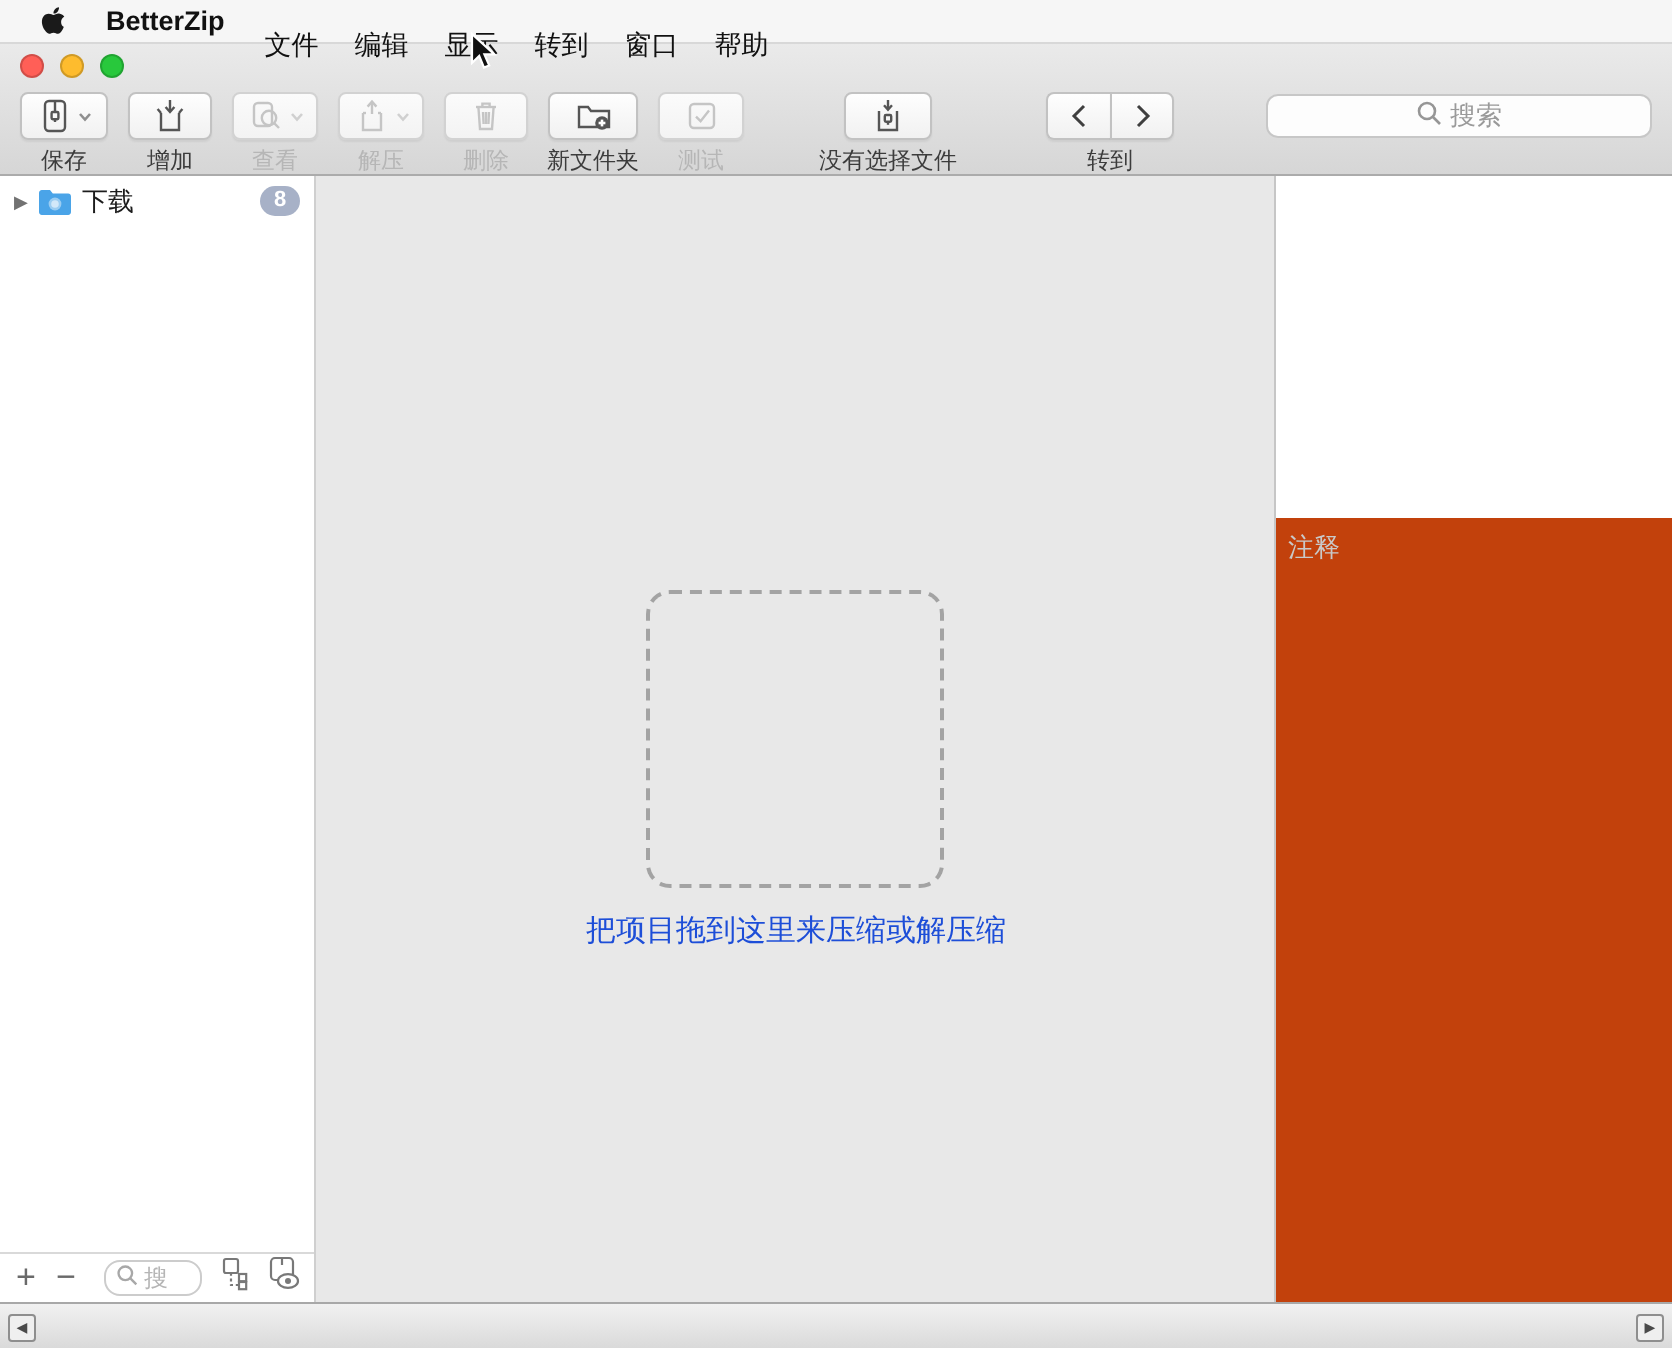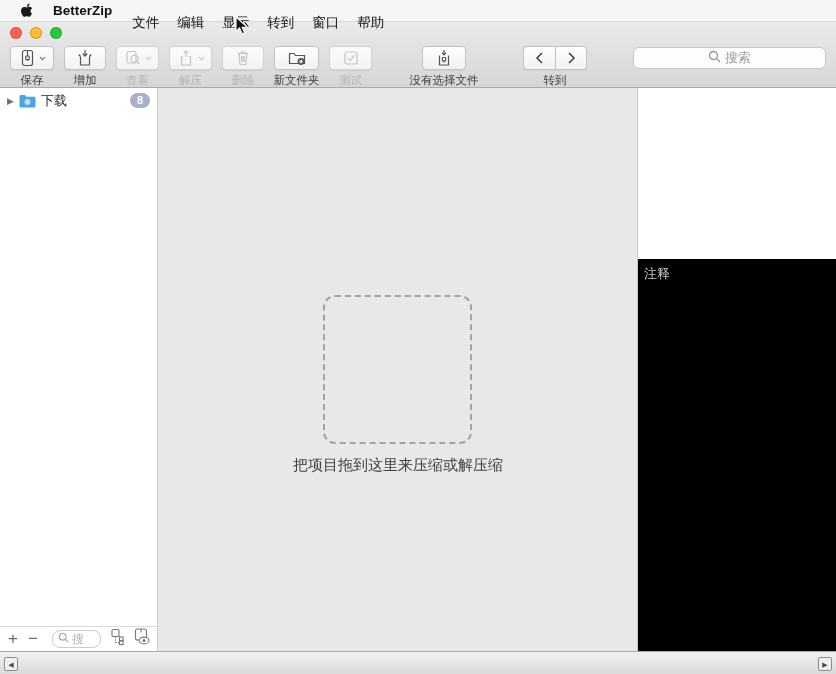--- a/index.html
+++ b/index.html
@@ -102,41 +102,41 @@
   .main {
     position:absolute; top:0; left:159px; width:478px; height:563px;
     background:#e8e8e8;
   }
   .dropzone {
     position:absolute; top:207px; left:164px; width:149px; height:149px;
     border:2px dashed #a3a3a3; border-radius:12px;
   }
   .drop-hint {
     position:absolute; top:368px; left:0; width:100%; text-align:center;
-    font-size:15px; color:#404040;
+    font-size:15px; color:#1d4ed8;
   }
 
   .inspector {
     position:absolute; top:0; left:637px; width:199px; height:563px;
     background:#ffffff; border-left:1px solid #c6c6c6;
   }
   .info-pane {
     position:absolute; top:0; left:0; width:100%; height:170px;
     background:#efefef; border-bottom:1px solid #dadada;
   }
   .info-title {
     position:absolute; top:22px; left:0; width:100%; text-align:center;
     font-size:15px; font-weight:bold; color:#000;
   }
   .info-fields {
     position:absolute; top:54px; left:0; width:108px; text-align:right;
   }
   .info-fields div { font-size:12px; font-weight:bold; color:#5b5b5b; line-height:18px; }
   .comments {
-    position:absolute; top:171px; left:0; width:100%; height:392px; background:#000000;
+    position:absolute; top:171px; left:0; width:100%; height:392px; background:#c2410c;
     padding:6px 0 0 6px; font-size:13px; color:#c9c9c9;
   }
 
   
   .footer {
     position:absolute; top:651px; left:0; width:836px; height:23px;
     background:linear-gradient(#f1f1f1,#dadada); border-top:1px solid #a8a8a8;
   }
   .foot-btn {
     position:absolute; top:5px; width:14px; height:14px;

